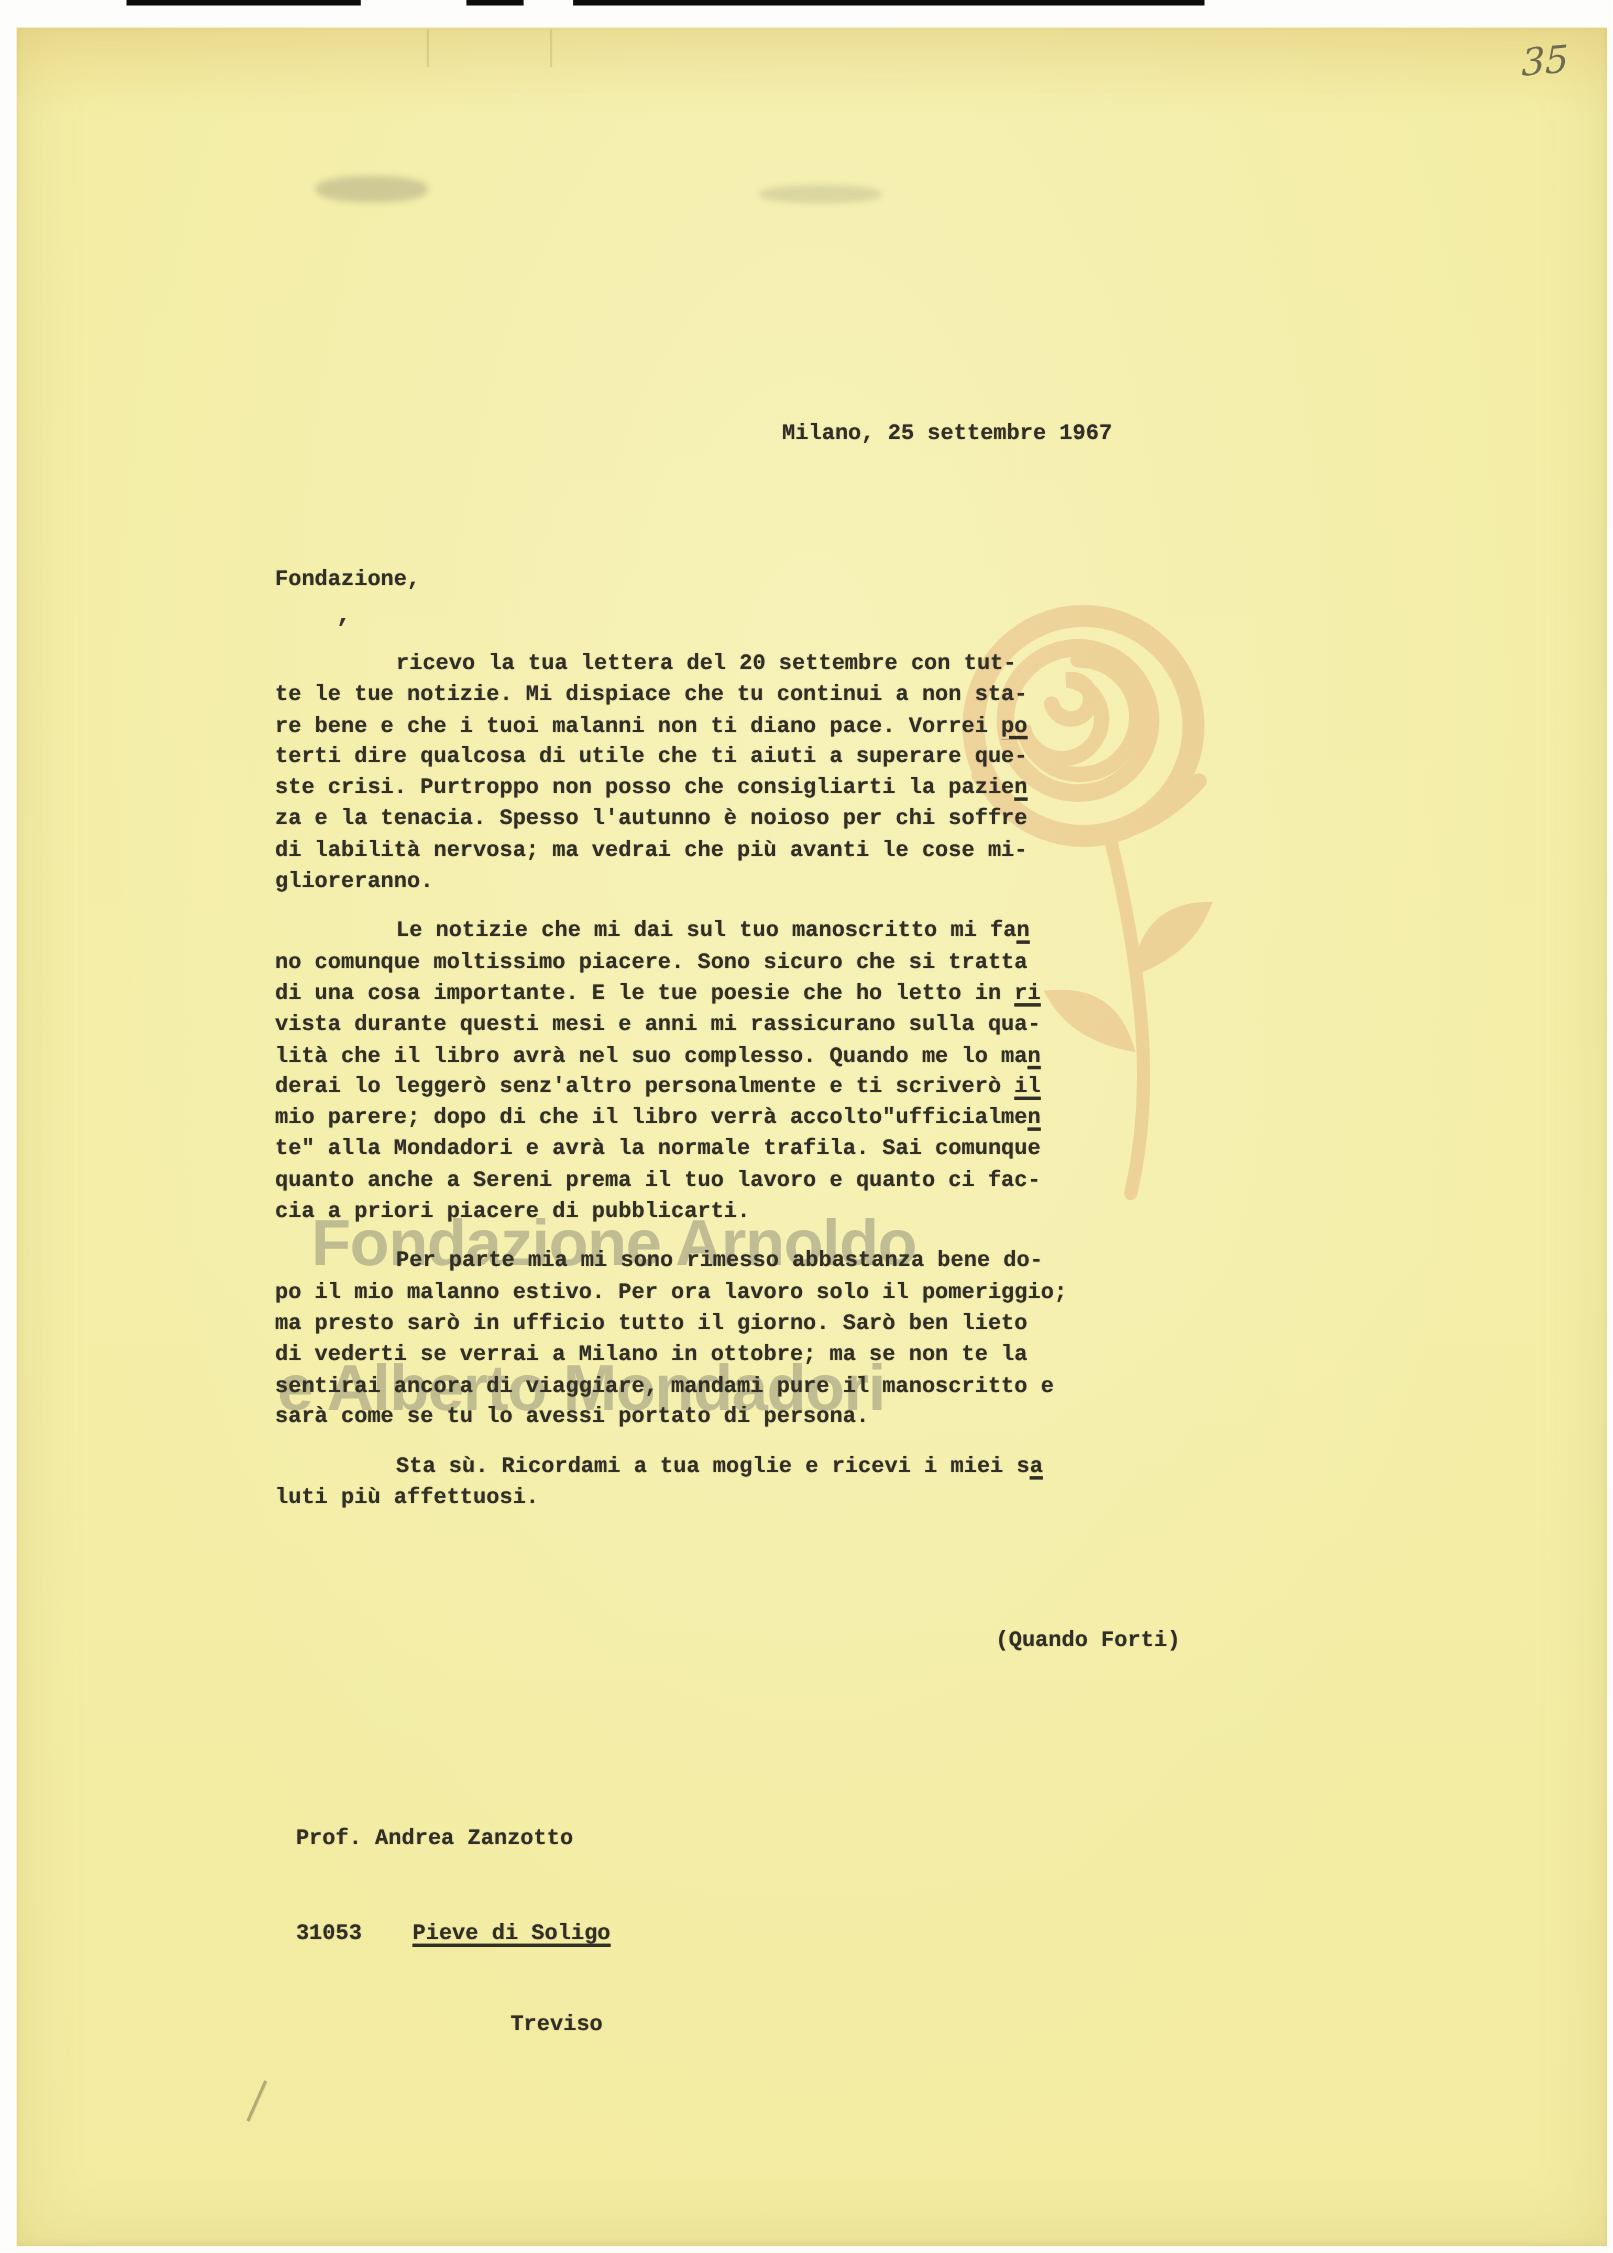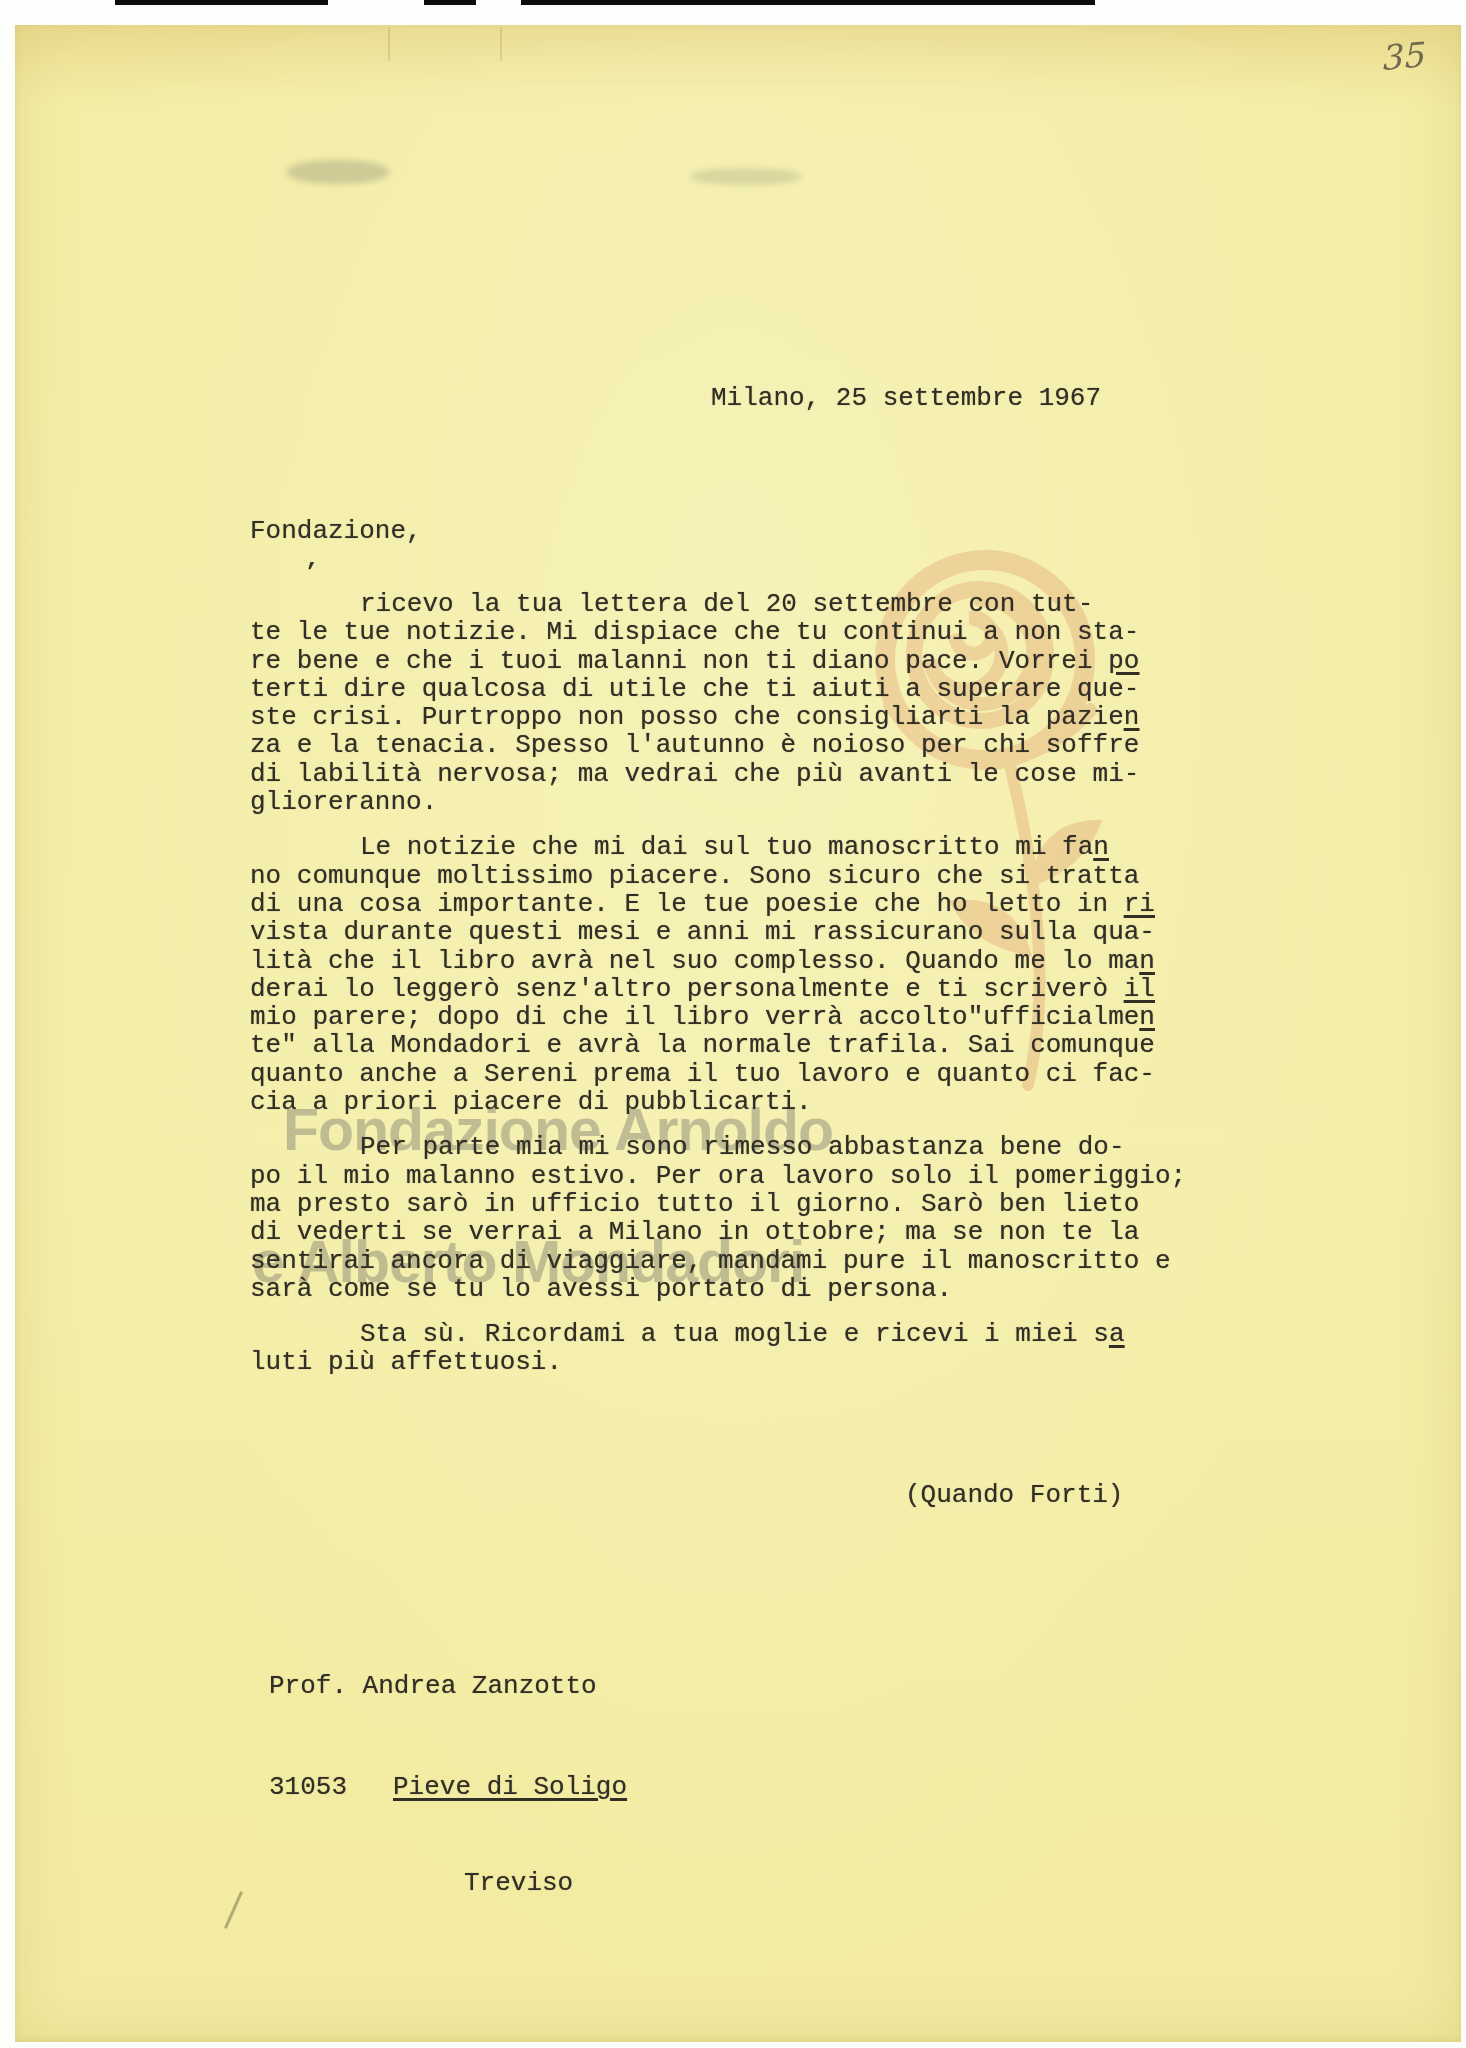--- a/index.html
+++ b/index.html
@@ -34,21 +34,21 @@
     font-family:"Liberation Sans",sans-serif;font-weight:700;
     font-size:59px;letter-spacing:-1px;white-space:pre;
     color:rgba(112,112,102,.40);
   }
   #wm-line1{left:283px;top:1096px;}
   #wm-line2{left:252px;top:1228px;}
   #rose-wm{position:absolute;left:820px;top:520px;z-index:1;opacity:.30;}
   
   .typed{
     position:absolute;z-index:3;color:#312e26;
-    font-size:26px;font-weight:400;white-space:pre;
+    font-size:20px;font-weight:700;white-space:pre;
     text-shadow:0 0 1px rgba(48,44,34,.55);
   }
   #dateline{left:711px;top:383px;}
   #salutation{left:250px;top:516px;}
   #letter-body{left:250px;top:590px;width:930px;}
   .tline{line-height:28.3px;height:28.3px;}
   .para + .para{margin-top:17px;}
   .para .tline:first-child{padding-left:110px;}
   .u{text-decoration:underline;text-decoration-thickness:2.5px;text-underline-offset:4px;text-decoration-color:#312e26;}
   #signature{left:905px;top:1480px;}

